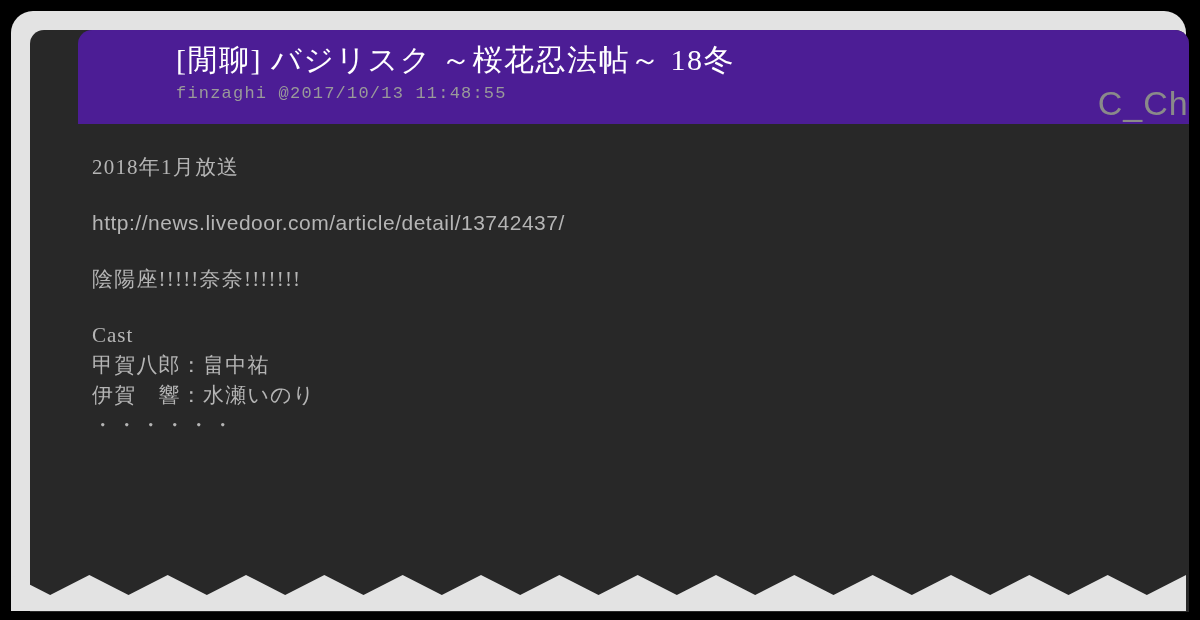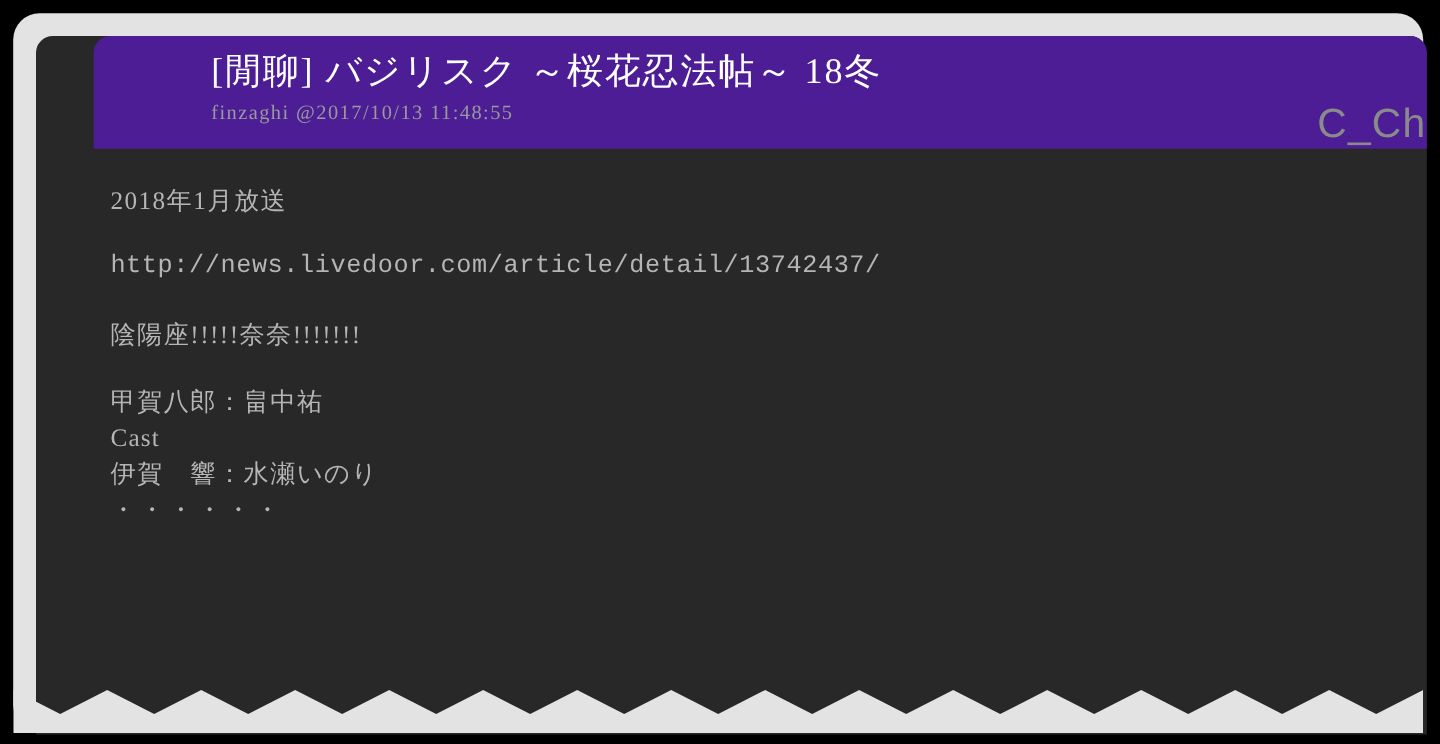--- a/index.html
+++ b/index.html
@@ -68,21 +68,21 @@
     white-space: nowrap;
     font-family: "Liberation Serif", "DejaVu Serif", serif;
   }
 
   #post-meta {
     color: #9a9a9a;
     font-size: 17px;
     line-height: 24px;
     letter-spacing: 1.2px;
     margin-top: 2px;
-    font-family: Liberation Serif, serif;
+    font-family: Liberation Mono, monospace;
     white-space: nowrap;
   }
 
   #board-name {
     position: absolute;
     right: 18px;
     bottom: 2px;
     color: #8a8a8a;
     font-size: 34px;
     line-height: 38px;
@@ -109,21 +109,21 @@
     word-break: break-all;
   }
 
   .body-line {
     white-space: pre-wrap;
     word-break: break-all;
     min-height: 30px;
   }
 
   .url-line {
-    font-family: Liberation Mono, monospace;
+    font-family: Liberation Sans, sans-serif;
     letter-spacing: 0.5px;
     font-size: 21px;
   }
 
   .latin-line {
     font-family: "Liberation Serif", "DejaVu Serif", serif;
     letter-spacing: 1px;
   }
 
   .dots-line {
@@ -162,23 +162,23 @@
       </div>
 
       <div id="post-body">
 
         <div class="body-para">2018年1月放送</div>
 
         <div class="body-para url-line">http://news.livedoor.com/article/detail/13742437/</div>
 
         <div class="body-para">陰陽座!!!!!奈奈!!!!!!!</div>
 
+        <div class="body-line latin-line">Cast</div>
+
         <div class="body-line">甲賀八郎：畠中祐</div>
-
-        <div class="body-line latin-line">Cast</div>
 
         <div class="body-line">伊賀　響：水瀬いのり</div>
 
         <div class="body-line dots-line">・・・・・・</div>
 
       </div>
     </div>
   </div>
 
   <div id="zigzag-edge">

